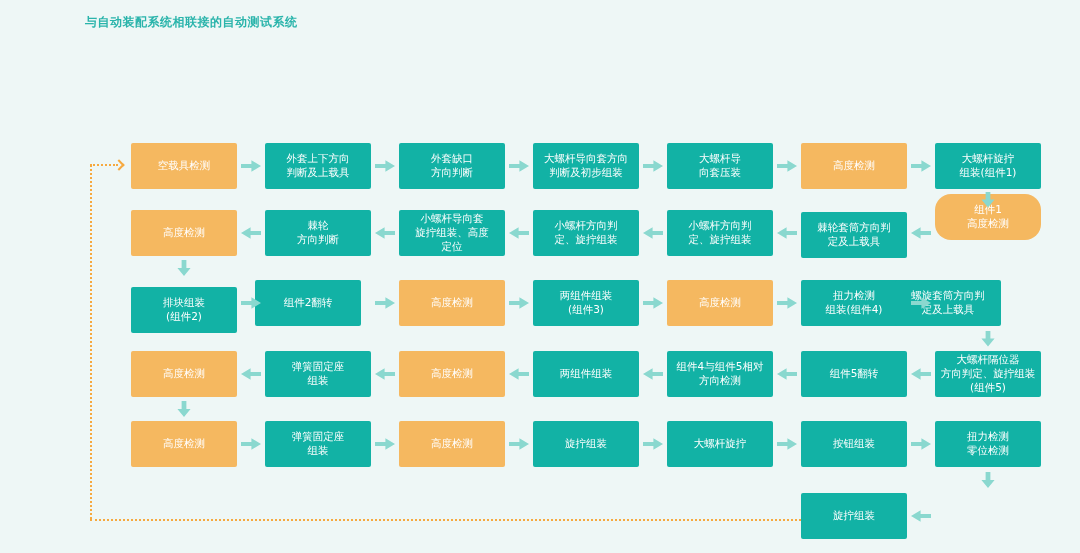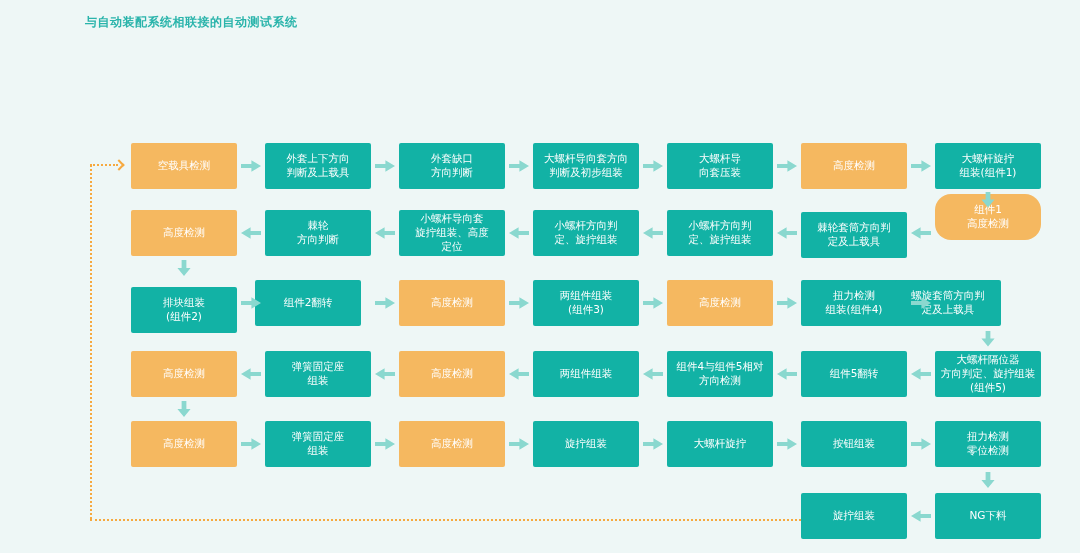--- a/index.html
+++ b/index.html
@@ -162,21 +162,20 @@
       <div class="box teal" style="left: 801px; top: 421px;">按钮组装</div>
       <div class="box teal" style="left: 935px; top: 421px;">扭力检测
 零位检测</div>
       <div class="h-arrow right" style="left: 241px; top: 437.5px;"></div>
       <div class="h-arrow right" style="left: 375px; top: 437.5px;"></div>
       <div class="h-arrow right" style="left: 509px; top: 437.5px;"></div>
       <div class="h-arrow right" style="left: 643px; top: 437.5px;"></div>
       <div class="h-arrow right" style="left: 777px; top: 437.5px;"></div>
       <div class="h-arrow right" style="left: 911px; top: 437.5px;"></div>
       <div class="box teal" style="left: 801px; top: 493px;">旋拧组装</div>
-      <div class="box teal" style="left: 935px; top: 493px;">NG下料</div>
       <div class="h-arrow left" style="left: 911px; top: 509.5px;"></div>
       <div class="v-arrow" style="left: 981px; top: 191.5px;"></div>
       <div class="v-arrow" style="left: 177px; top: 260px;"></div>
       <div class="v-arrow" style="left: 981px; top: 330.5px;"></div>
       <div class="v-arrow" style="left: 177px; top: 401px;"></div>
       <div class="v-arrow" style="left: 981px; top: 472px;"></div>
     </div>
 </div>
 
 </body></html>

